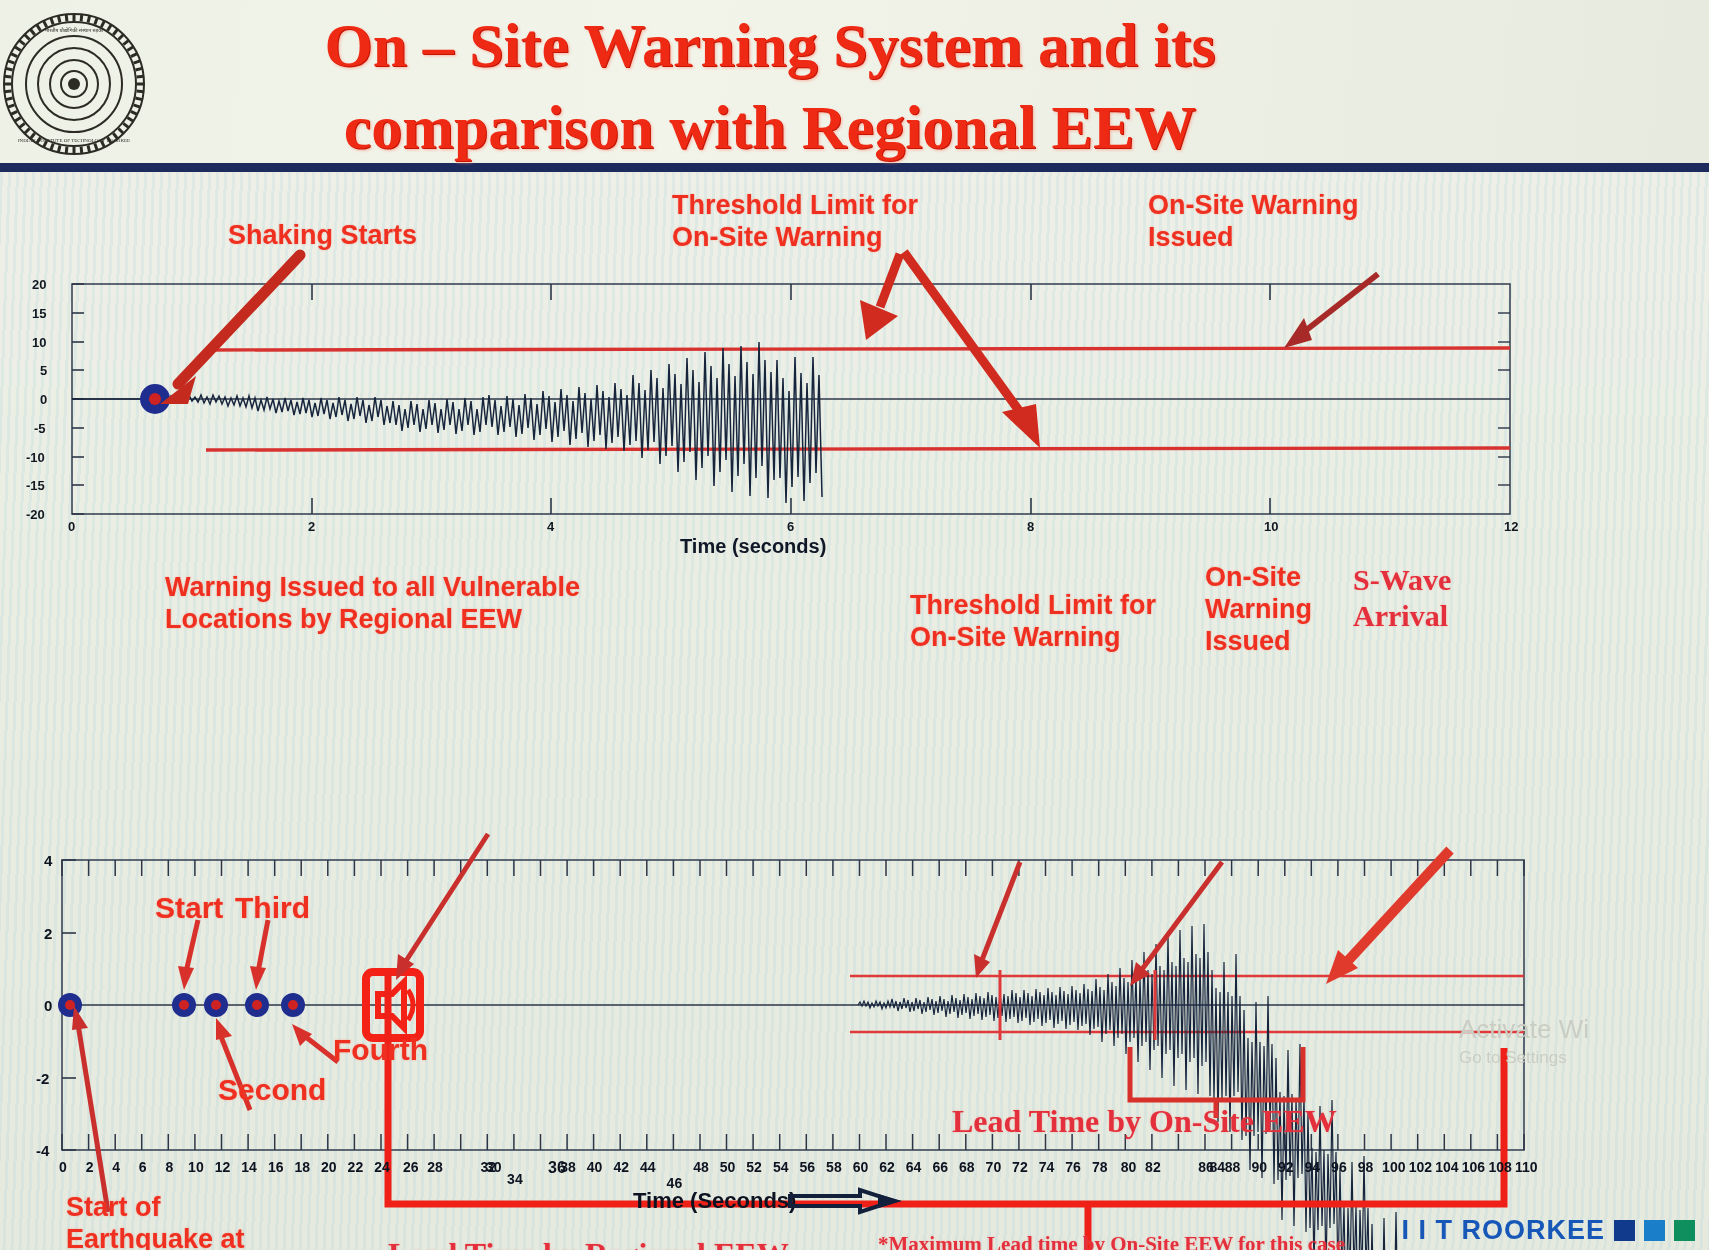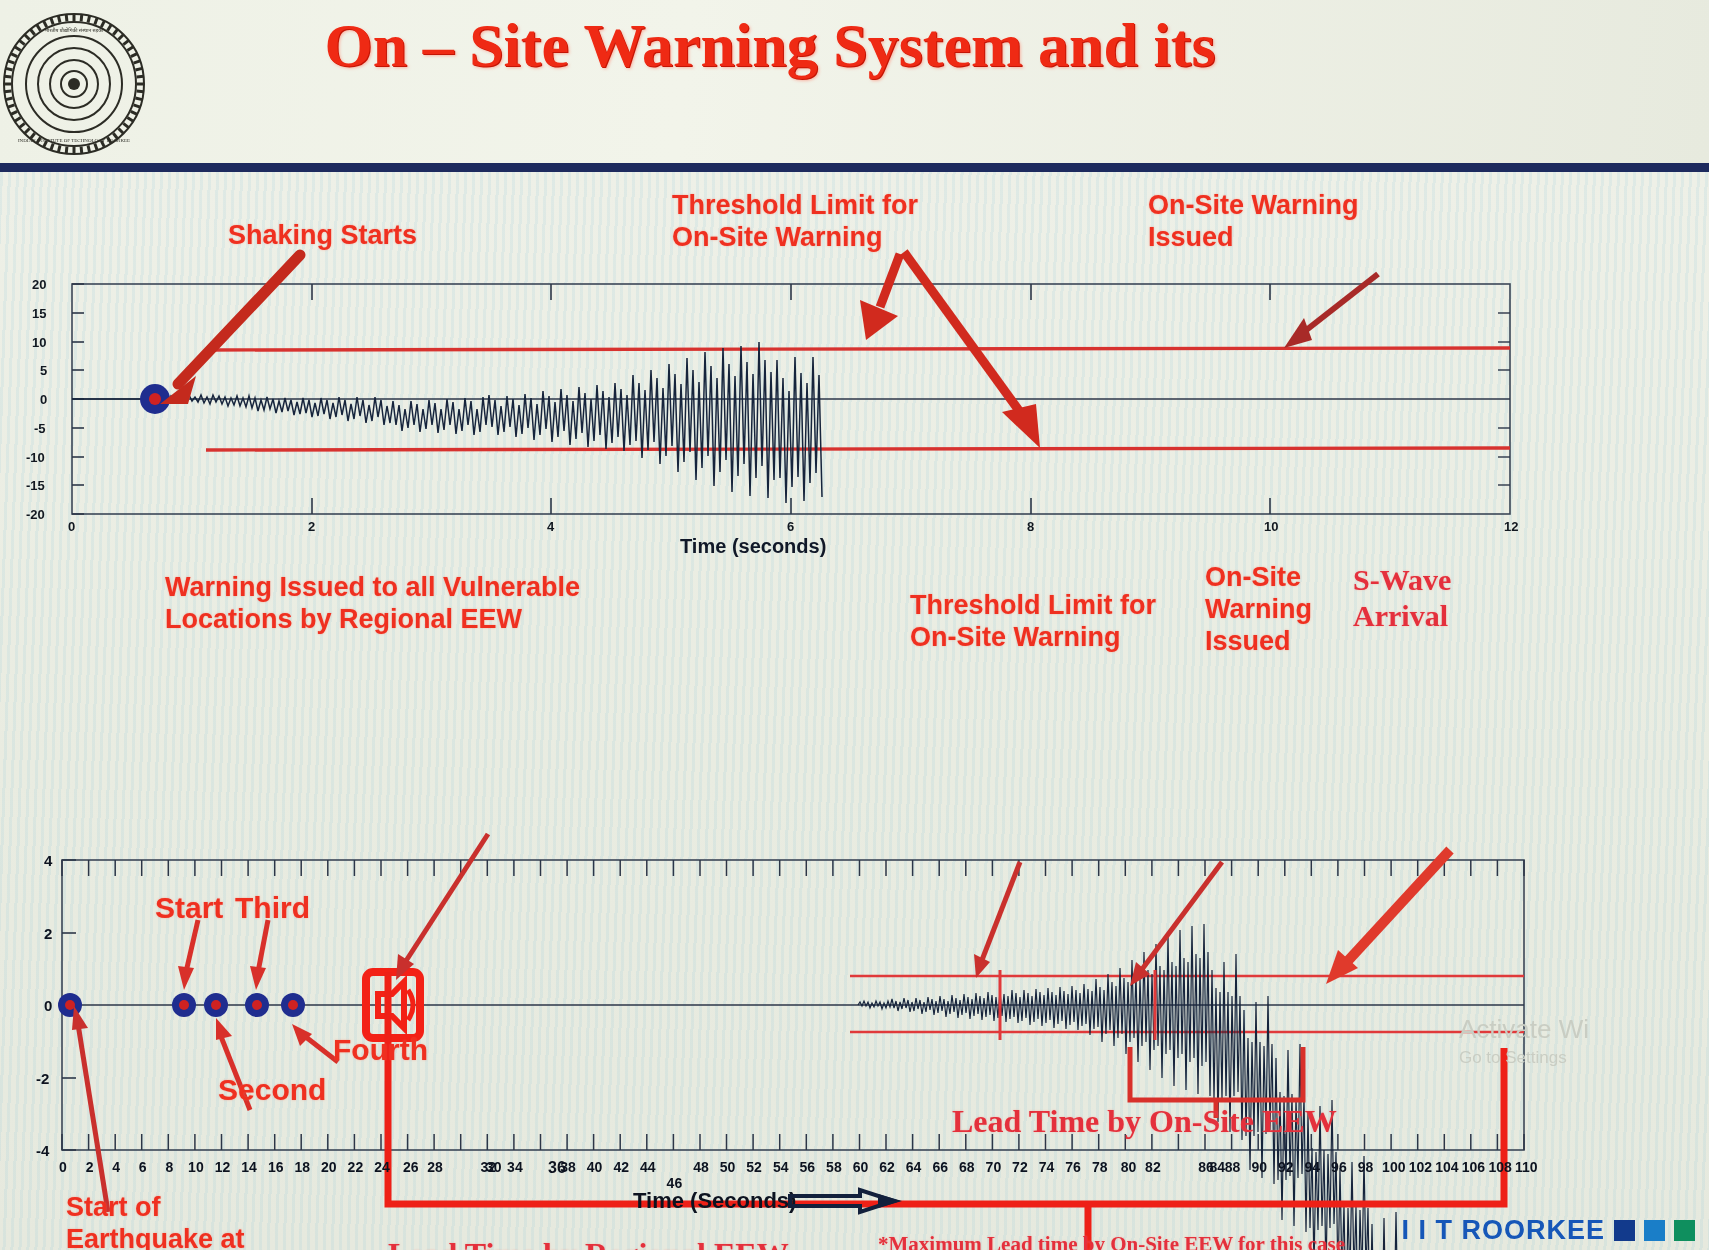--- a/index.html
+++ b/index.html
@@ -69,20 +69,21 @@
     font-size:26px; color:#c9cdc3; font-weight:normal; line-height:1.35;
   }
   #watermark .w2{ font-size:17px; }
 </style>
 </head>
 <body>
 
 <div id="title-band">
   <div id="title-text">
     <div>On – Site Warning System and its</div>
+    <div>comparison with Regional EEW</div>
   </div>
   <svg id="iit-emblem" width="148" height="148" viewBox="0 0 148 148" style="position:absolute;right:52px;top:10px;">
     <g fill="none" stroke="#2c2c25" stroke-width="2">
       <circle cx="74" cy="74" r="70"></circle>
       <circle cx="74" cy="74" r="62"></circle>
       <circle cx="74" cy="74" r="48"></circle>
       <circle cx="74" cy="74" r="36"></circle>
       <circle cx="74" cy="74" r="24"></circle>
       <circle cx="74" cy="74" r="13"></circle>
     </g>
@@ -554,21 +555,21 @@
         <div class="tick-num-sm" style="left:239.1px;top:0px;width:20px;text-align:center;font-size:14px;">14</div>
         <div class="tick-num-sm" style="left:265.7px;top:0px;width:20px;text-align:center;font-size:14px;">16</div>
         <div class="tick-num-sm" style="left:292.2px;top:0px;width:20px;text-align:center;font-size:14px;">18</div>
         <div class="tick-num-sm" style="left:318.8px;top:0px;width:20px;text-align:center;font-size:14px;">20</div>
         <div class="tick-num-sm" style="left:345.4px;top:0px;width:20px;text-align:center;font-size:14px;">22</div>
         <div class="tick-num-sm" style="left:372.0px;top:0px;width:20px;text-align:center;font-size:14px;">24</div>
         <div class="tick-num-sm" style="left:398.6px;top:0px;width:20px;text-align:right;font-size:14px;">26</div>
         <div class="tick-num-sm" style="left:425.1px;top:0px;width:20px;text-align:center;font-size:14px;">28</div>
         <div class="tick-num-sm" style="left:451.7px;top:0px;width:20px;text-align:center;font-size:14px;margin-left:32px;">30</div>
         <div class="tick-num-sm" style="left:478.3px;top:0px;width:20px;text-align:center;font-size:14px;">32</div>
-        <div class="tick-num-sm" style="left:504.9px;top:0px;width:20px;text-align:center;font-size:14px;">34</div>
+        <div class="tick-num-sm" style="left:504.9px;top:12px;width:20px;text-align:center;font-size:14px;">34</div>
         <div class="tick-num-sm" style="left:548px;top:0px;width:20px;text-align:left;font-size:16px;">36</div>
         <div class="tick-num-sm" style="left:558.1px;top:0px;width:20px;text-align:center;font-size:14px;">38</div>
         <div class="tick-num-sm" style="left:584.6px;top:0px;width:20px;text-align:center;font-size:14px;">40</div>
         <div class="tick-num-sm" style="left:611.2px;top:0px;width:20px;text-align:center;font-size:14px;">42</div>
         <div class="tick-num-sm" style="left:637.8px;top:0px;width:20px;text-align:center;font-size:14px;">44</div>
         <div class="tick-num-sm" style="left:664.4px;top:16px;width:20px;text-align:center;font-size:14px;">46</div>
         <div class="tick-num-sm" style="left:691.0px;top:0px;width:20px;text-align:center;font-size:14px;">48</div>
         <div class="tick-num-sm" style="left:717.5px;top:0px;width:20px;text-align:center;font-size:14px;">50</div>
         <div class="tick-num-sm" style="left:744.1px;top:0px;width:20px;text-align:center;font-size:14px;">52</div>
         <div class="tick-num-sm" style="left:770.7px;top:0px;width:20px;text-align:center;font-size:14px;">54</div>

